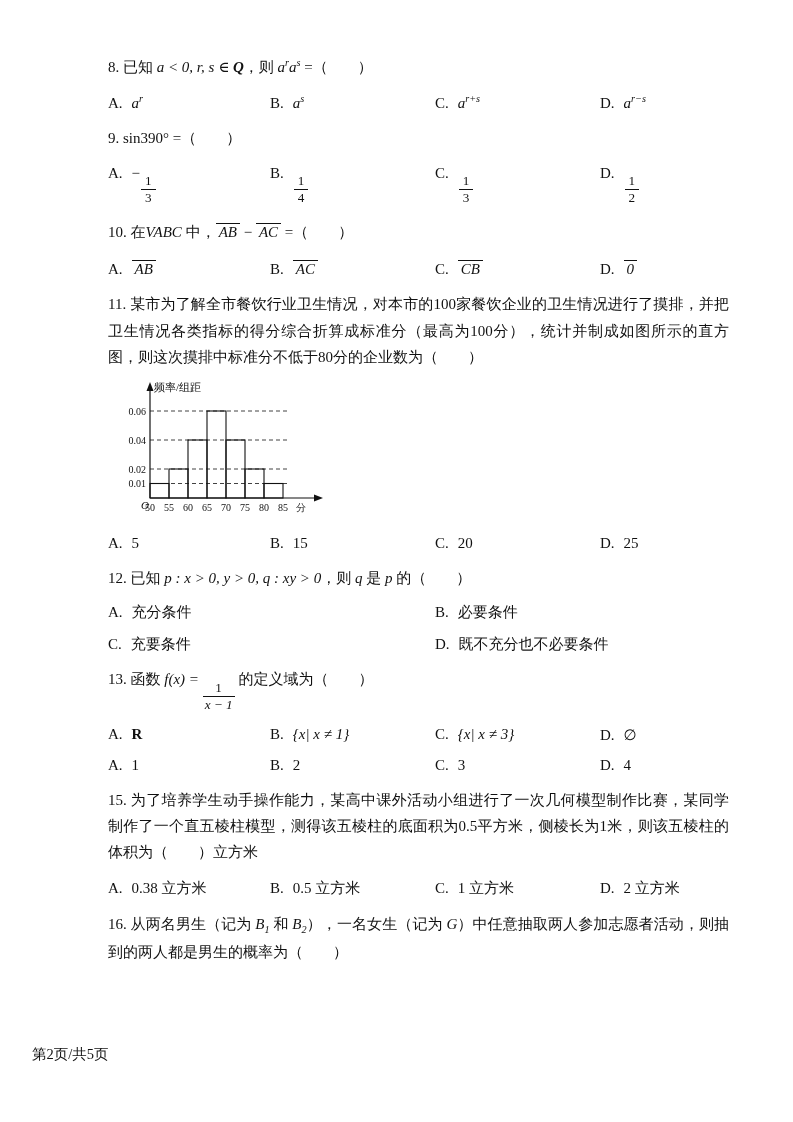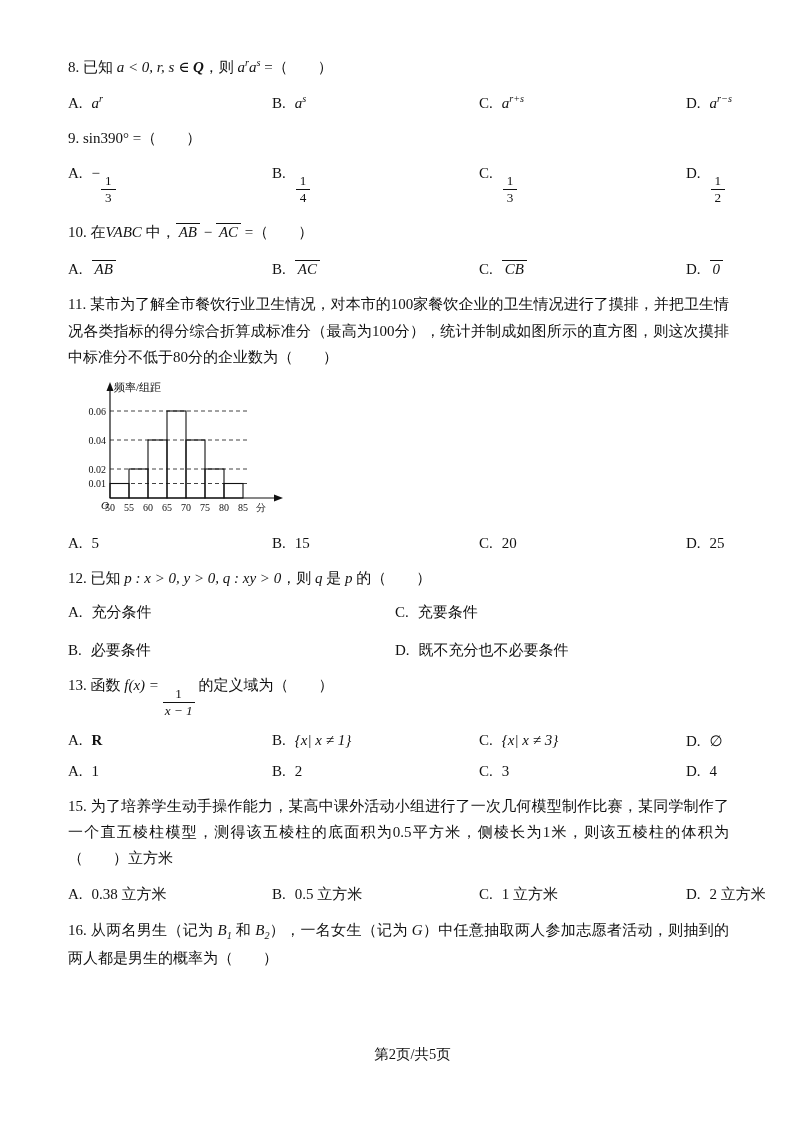--- a/index.html
+++ b/index.html
@@ -3,53 +3,53 @@
 <meta charset="utf-8">
 <style>
   * { box-sizing: border-box; }
   html, body { margin: 0; padding: 0; }
   body {
     width: 793px; height: 1122px;
     background: #ffffff; color: #111;
     font-family: "Liberation Serif", "DejaVu Serif", serif;
     font-size: 15px; position: relative; overflow: hidden;
   }
-  .content { padding: 54px 64px 0 68px; }
+  .content { padding: 54px 64px 0 68px; margin-left: 40px; }
   .qblock { margin-bottom: 5px; }
   .stem { margin: 0; line-height: 1.75; text-align: justify; }
   .mi { font-style: italic; }
   .mb { font-weight: bold; }
   sup, sub { font-size: 0.68em; font-style: italic; }
   .opts4 {
     display: grid; grid-template-columns: 162px 165px 165px 1fr;
-    align-items: center; margin: 13px 0 13px; gap: 42px;
+    align-items: center; margin: 13px 0 13px;
   }
   .opts2 {
     display: grid; grid-template-columns: 327px 1fr;
-    row-gap: 19px; margin: 12px 0 12px;
+    row-gap: 13px; margin: 12px 0 12px;
   }
   .opt { white-space: nowrap; }
   .opt-label { margin-right: 9px; }
   .frac {
     display: inline-flex; flex-direction: column; text-align: center;
     vertical-align: -0.6em; line-height: 1.2; font-size: 0.88em; font-style: normal;
   }
   .frac .num { border-bottom: 1px solid #111; padding: 0 4px; }
   .frac .den { padding: 0 2px; }
   .frac .den.mi, .frac .num.mi { font-style: italic; }
   .vec {
     font-style: italic; border-top: 1px solid #111;
     padding: 0 3px; line-height: 1.1; display: inline-block; margin-top: 2px;
   }
   .sign { font-style: normal; margin-right: 1px; }
   .chart-wrap { margin: 6px 0 0 8px; }
   svg text { font-family: "Liberation Serif", "DejaVu Serif", serif; fill: #111; }
   .footer {
     position: absolute; left: 0; right: 0; bottom: 58px;
-    text-align: center; font-size: 14.5px; padding-left: 32px;
+    font-size: 14.5px; padding-left: 32px;
   }
 </style>
 </head>
 <body>
 
 <div class="content">
 
   <div class="qblock">
     <p class="stem"><span>8.</span>
       <span>已知</span>
@@ -150,22 +150,22 @@
   <div class="qblock">
     <p class="stem"><span>12.</span>
       <span>已知</span>
       <span class="mi">p : x &gt; 0, y &gt; 0, q : xy &gt; 0</span><span>，则</span>
       <span class="mi">q</span>
       <span>是</span>
       <span class="mi">p</span>
       <span>的（　　）</span></p>
     <div class="opts2">
       <span class="opt"><span class="opt-label">A.</span><span>充分条件</span></span>
+      <span class="opt"><span class="opt-label">B.</span><span>必要条件</span></span>
       <span class="opt"><span class="opt-label">C.</span><span>充要条件</span></span>
-      <span class="opt"><span class="opt-label">B.</span><span>必要条件</span></span>
       <span class="opt"><span class="opt-label">D.</span><span>既不充分也不必要条件</span></span>
     </div>
   </div>
 
   <div class="qblock">
     <p class="stem"><span>13.</span>
       <span>函数</span>
       <span class="mi">f(x) =</span>
       <span class="frac">
           <span class="num">1</span>

